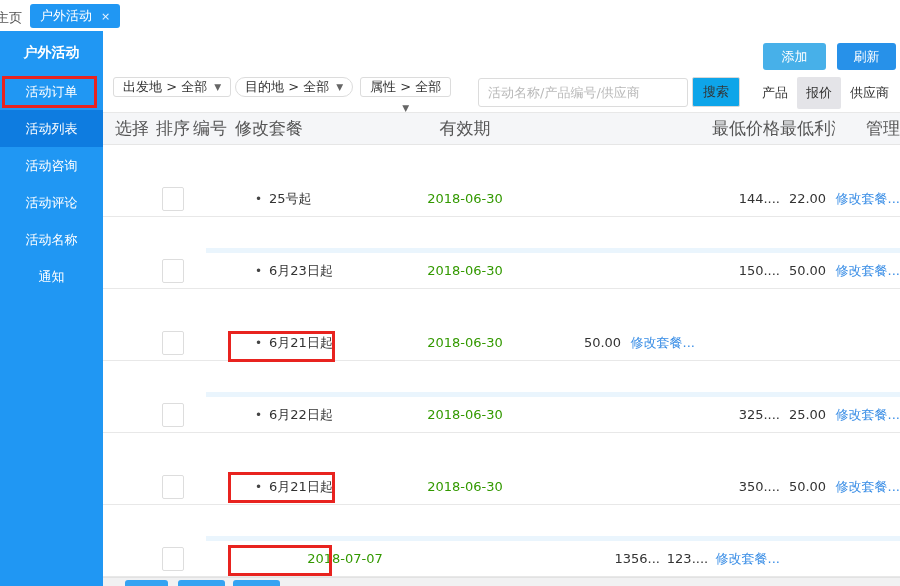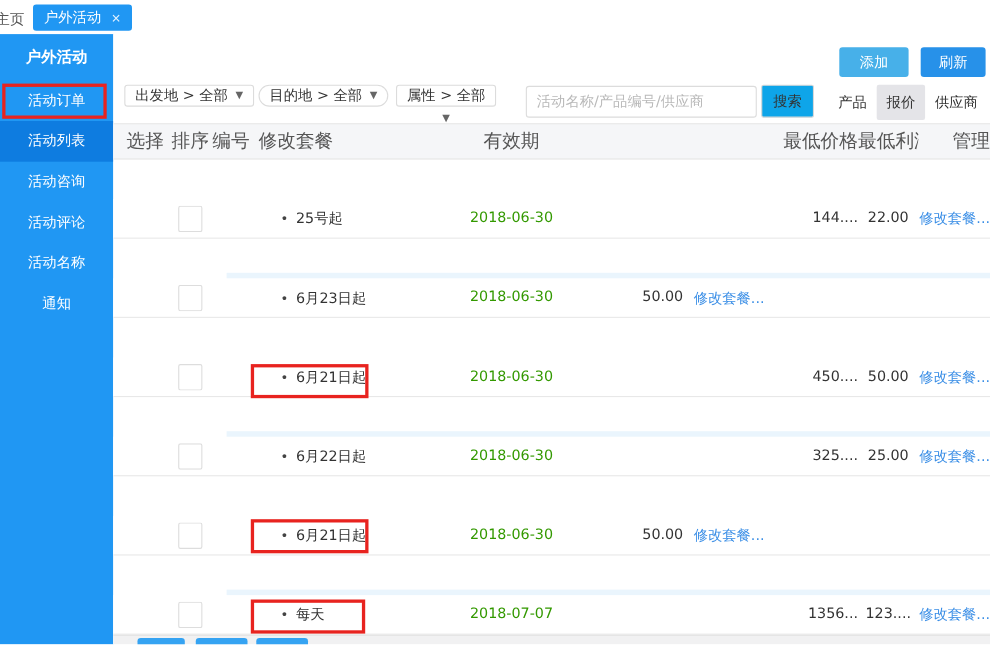--- a/index.html
+++ b/index.html
@@ -189,20 +189,21 @@
 
       </div>
       <div class="row sub">
         <div class="c c-sel"></div>
         <div class="c c-sort">
             <input class="sortbox" value="" style="">
           </div>
         <div class="c c-code"></div>
         <div class="c c-name"><span class="bullet">•</span><span>6月23日起</span></div>
         <div class="c c-valid">2018-06-30</div>
+        <div class="c c-price">150....</div>
         <div class="c c-profit">50.00</div>
         <div class="c c-manage"><a>修改套餐...</a></div>
       </div>
 
       <div class="row main">
         <div class="c c-sel"><span class="checkbox"></span></div>
         <div class="c c-sort">
             <input class="sortbox" value="" style="">
           </div>
         <div class="c c-code">311...</div>
@@ -213,21 +214,20 @@
 
       </div>
       <div class="row sub">
         <div class="c c-sel"></div>
         <div class="c c-sort">
             <input class="sortbox" value="" style="">
           </div>
         <div class="c c-code"></div>
         <div class="c c-name"><span class="bullet">•</span><span>6月21日起</span></div>
         <div class="c c-valid">2018-06-30</div>
-        <div class="c c-price">450....</div>
         <div class="c c-profit">50.00</div>
         <div class="c c-manage"><a>修改套餐...</a></div>
       </div>
 
       <div class="row main shaded">
         <div class="c c-sel"><span class="checkbox"></span></div>
         <div class="c c-sort">
             <input class="sortbox" value="" style="">
           </div>
         <div class="c c-code">311...</div>
@@ -263,20 +263,21 @@
 
       </div>
       <div class="row sub">
         <div class="c c-sel"></div>
         <div class="c c-sort">
             <input class="sortbox" value="" style="">
           </div>
         <div class="c c-code"></div>
         <div class="c c-name"><span class="bullet">•</span><span>6月21日起</span></div>
         <div class="c c-valid">2018-06-30</div>
+        <div class="c c-price">350....</div>
         <div class="c c-profit">50.00</div>
         <div class="c c-manage"><a>修改套餐...</a></div>
       </div>
 
       <div class="row main shaded">
         <div class="c c-sel"><span class="checkbox"></span></div>
         <div class="c c-sort">
             <input class="sortbox" value="" style="">
           </div>
         <div class="c c-code">311...</div>
@@ -285,21 +286,20 @@
         <div class="c c-price"></div>
         <div class="c c-profit"></div>
 
       </div>
       <div class="row sub">
         <div class="c c-sel"></div>
         <div class="c c-sort">
             <input class="sortbox" value="" style="">
           </div>
         <div class="c c-code"></div>
-        <div class="c c-name"><span class="bullet">•</span><span>每天</span></div>
         <div class="c c-valid">2018-07-07</div>
         <div class="c c-price">1356...</div>
         <div class="c c-profit">123....</div>
         <div class="c c-manage"><a>修改套餐...</a></div>
       </div>
 
     </div>
 
     <div class="bottombar">
       <div class="pbtn pb1"></div>

